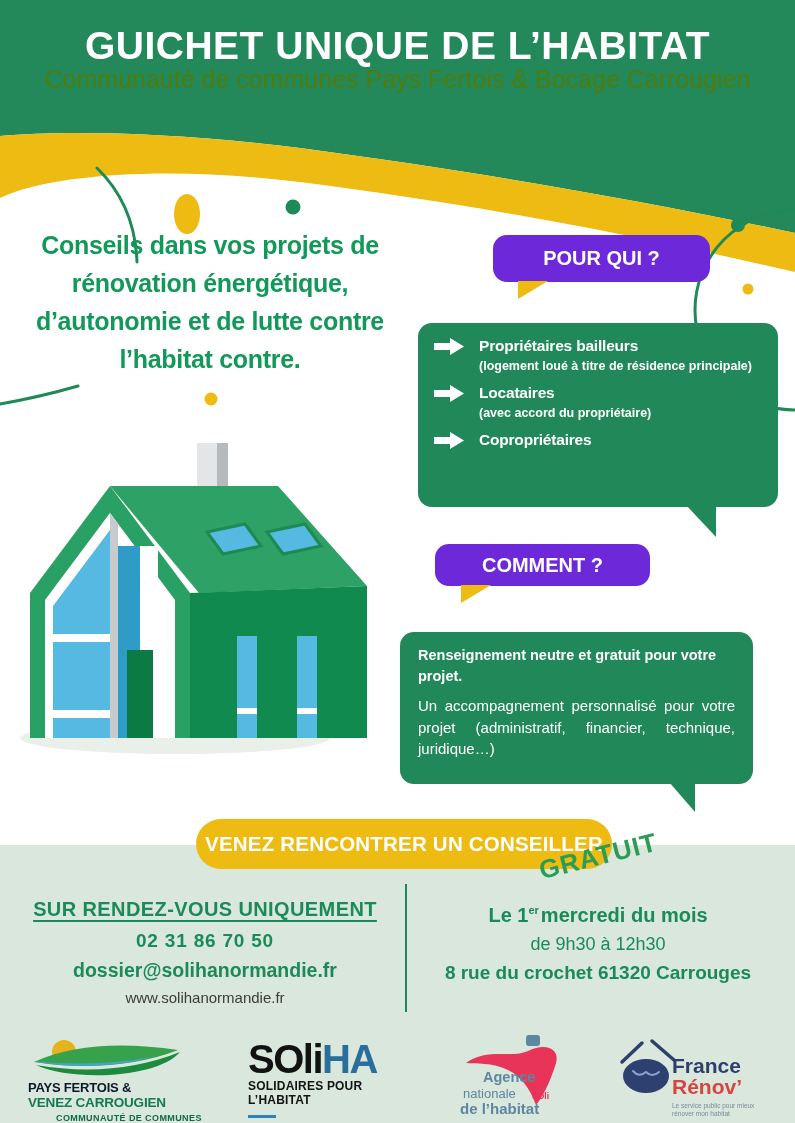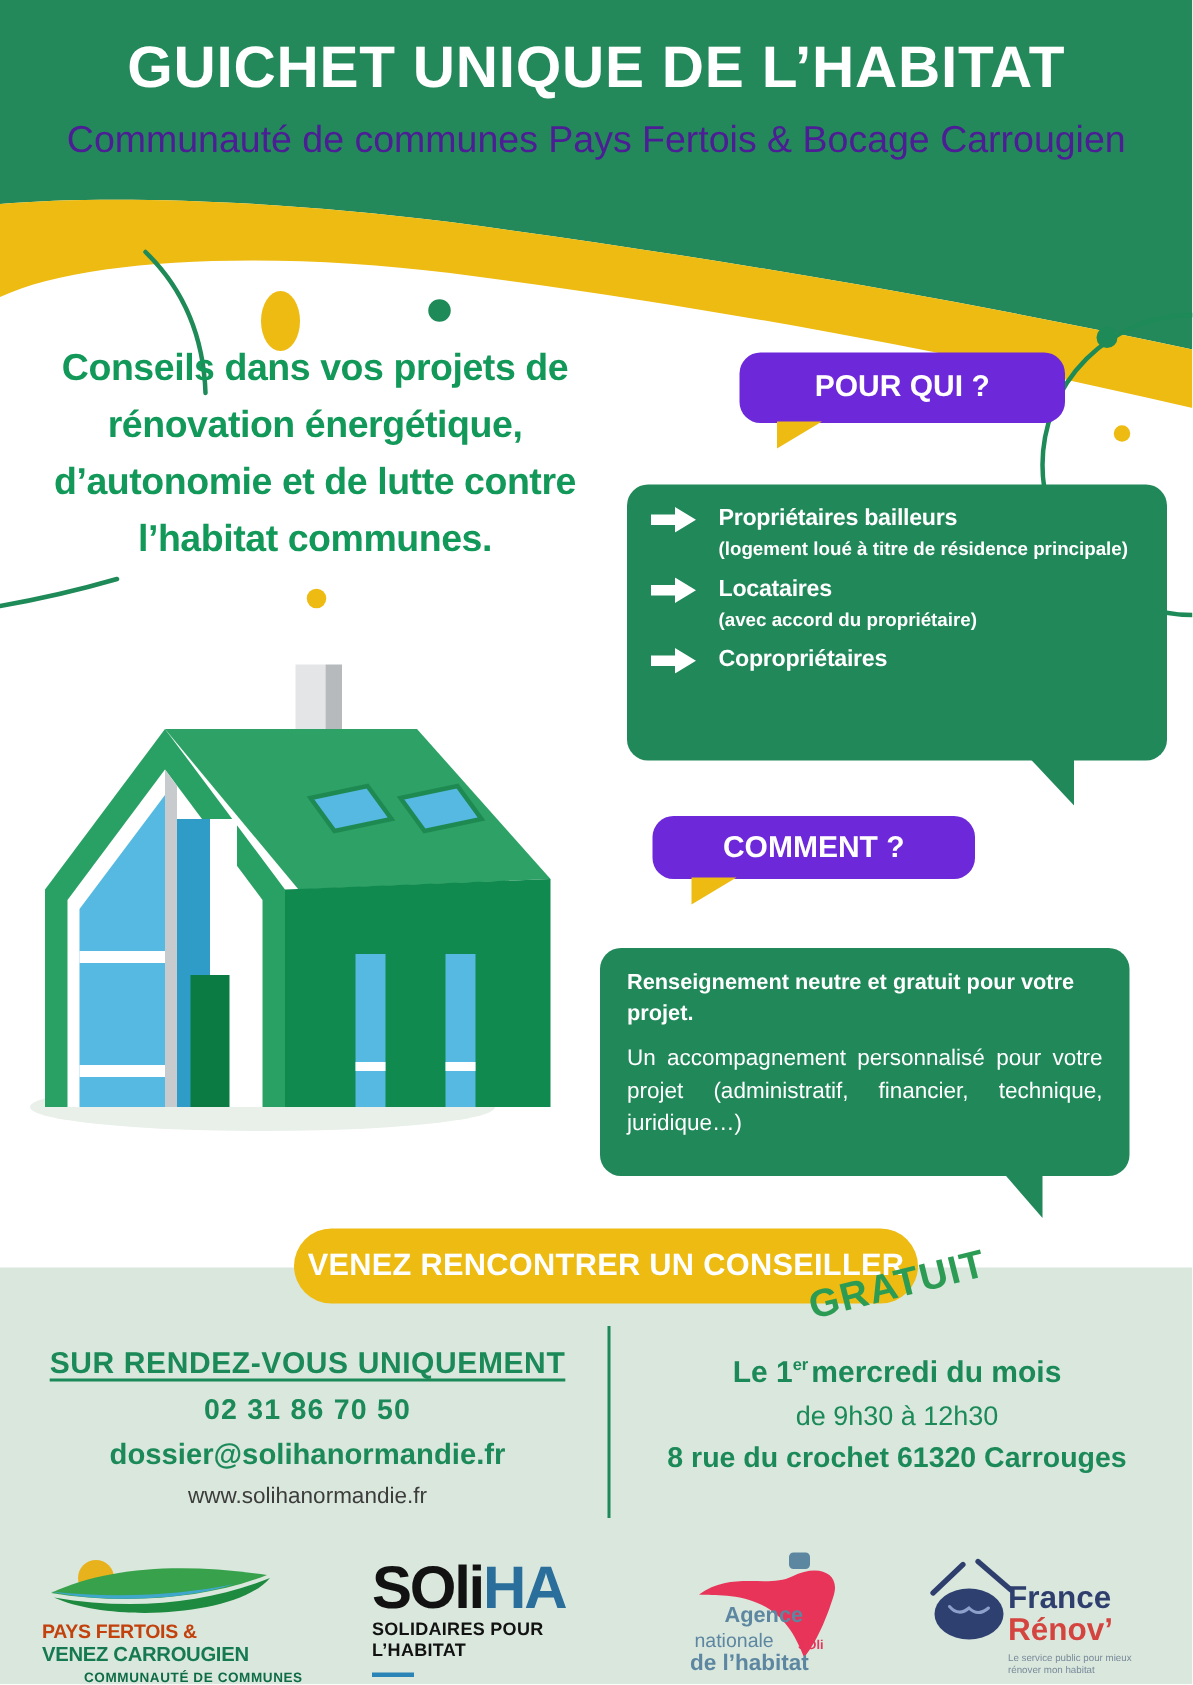--- a/index.html
+++ b/index.html
@@ -4,21 +4,21 @@
 <style>
   html,body{margin:0;padding:0;background:#fff;}
   .page{position:relative;width:795px;height:1123px;background:#ffffff;overflow:hidden;
         font-family:"Liberation Sans",sans-serif;-webkit-font-smoothing:antialiased;}
   .abs{position:absolute;}
   svg{display:block;}
 
   
   .header-title{left:0;top:24px;width:795px;text-align:center;color:#fff;
     font-size:39px;font-weight:800;letter-spacing:.5px;line-height:44px;}
-  .header-subtitle{left:0;top:78px;width:795px;text-align:center;color:#4c1d95;
+  .header-subtitle{left:0;top:64px;width:795px;text-align:center;color:#4d7c0f;
     font-size:25px;font-weight:400;line-height:30px;}
 
   
   .intro{left:8px;top:226px;width:404px;text-align:center;color:#129859;
     font-size:25px;font-weight:700;line-height:38px;letter-spacing:-.3px;}
 
   
   .bubble{background:#6d28d9;border-radius:14px;color:#fff;font-weight:700;
     font-size:20px;display:flex;align-items:center;justify-content:center;}
   .bubble::after{content:"";position:absolute;bottom:-17px;width:0;height:0;
@@ -58,21 +58,21 @@
   .contact-web{font-size:15px;font-weight:400;color:#3C3C3C;}
   .divider{left:405px;top:884px;width:2px;height:128px;background:#1B8A58;}
   .schedule{left:420px;top:904px;width:356px;text-align:center;color:#1B8A58;}
   .sched-l1{font-size:20px;font-weight:800;margin-bottom:7px;}
   .sched-l1 sup{font-size:11px;vertical-align:super;margin-right:2px;}
   .sched-l2{font-size:18px;font-weight:400;margin-bottom:7px;}
   .sched-l3{font-size:19px;font-weight:700;}
 
   
   .logo-cdc{left:28px;top:1036px;width:185px;}
-  .cdc-l1{color:#c2410c;font-size:13px;font-weight:800;letter-spacing:-.2px;margin-top:2px;}
+  .cdc-l1{color:#0f172a;font-size:13px;font-weight:800;letter-spacing:-.2px;margin-top:2px;}
   .cdc-l2{color:#157A50;font-size:13.5px;font-weight:800;letter-spacing:-.2px;}
   .cdc-l3{color:#0D6B45;font-size:9px;font-weight:700;letter-spacing:.4px;margin:3px 0 0 28px;}
   .logo-soliha{left:248px;top:1040px;width:180px;}
   .soliha-name{font-size:40px;font-weight:800;letter-spacing:-1.5px;line-height:38px;color:#121212;}
   .soliha-name .blue{color:#2A6F9B;}
   .soliha-tag{font-size:12px;font-weight:800;letter-spacing:.2px;color:#121212;margin-top:1px;}
   .soliha-line{width:28px;height:3px;background:#2A84B5;margin:8px 0 6px 0;}
   .logo-anah{left:460px;top:1031px;width:110px;height:90px;}
   .anah-t1{position:absolute;left:23px;top:38px;font-size:14.5px;font-weight:700;color:#5D87A1;}
   .anah-t2{position:absolute;left:3px;top:55px;font-size:13px;font-weight:400;color:#5D87A1;}
@@ -135,21 +135,21 @@
     </g>
   </svg>
 
   <div class="abs header-title">GUICHET UNIQUE DE L’HABITAT</div>
   <div class="abs header-subtitle">Communauté de communes Pays Fertois &amp; Bocage Carrougien</div>
 
   <div class="abs intro">
     <div>Conseils dans vos projets de</div>
     <div>rénovation énergétique,</div>
     <div>d’autonomie et de lutte contre</div>
-    <div>l’habitat communes.</div>
+    <div>l’habitat contre.</div>
   </div>
 
   <div class="abs bubble bubble-pourqui">
     <span>POUR QUI ?</span>
   </div>
 
   <div class="abs greenbox audience">
     <div class="aud-item">
       <svg class="aud-arrow" viewBox="0 0 30 17">
           <polygon points="0,5 16,5 16,0 30,8.5 16,17 16,12 0,12" fill="#fff"></polygon>

